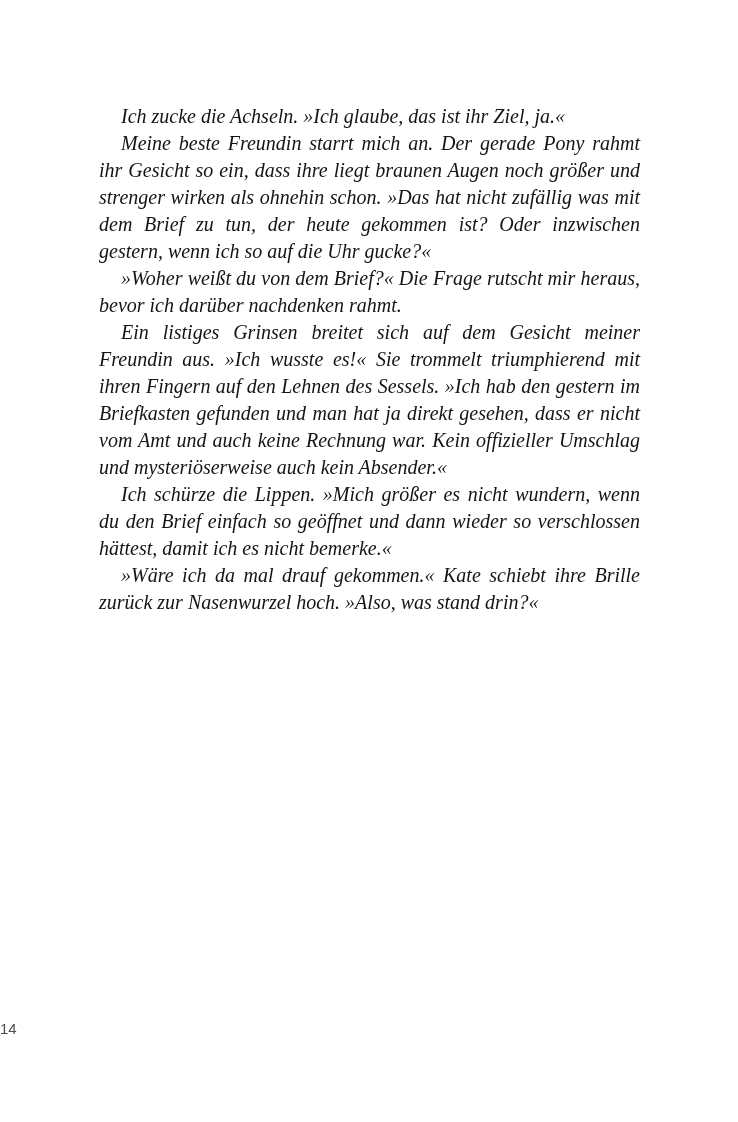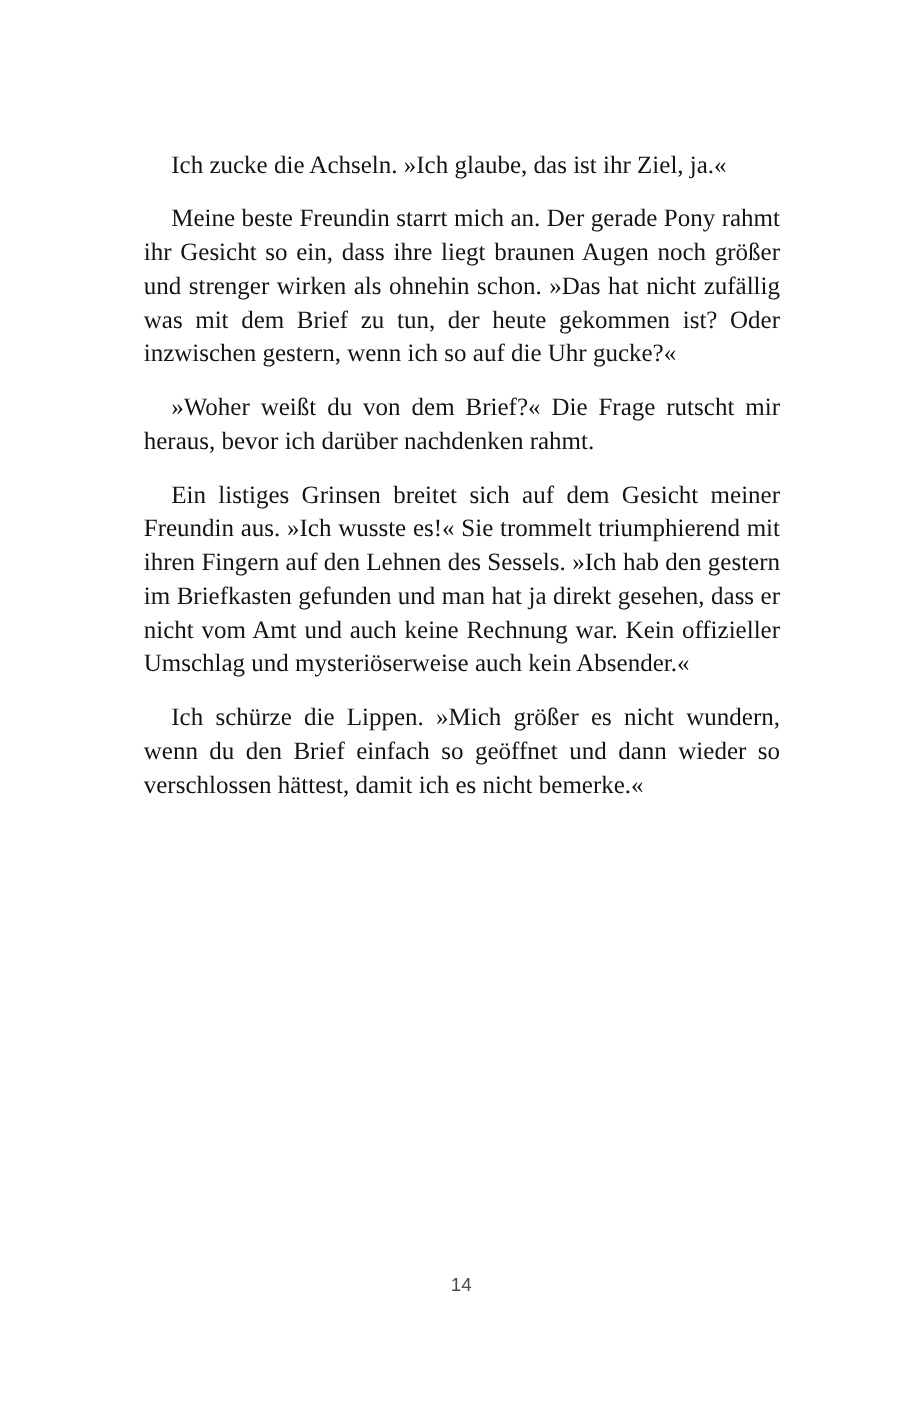--- a/index.html
+++ b/index.html
@@ -21,43 +21,44 @@
     width: 541px;
     color: #141414;
     font-family: "Liberation Serif", "DejaVu Serif", serif;
     font-size: 20px;
     line-height: 27px;
     text-align: justify;
     hyphens: auto;
     -webkit-hyphens: auto;
   }
   .text-block p {
-    margin: 16px;
+    margin: 0;
     padding: 0;
     text-indent: 22px;
+    font-style: italic;
   }
   .page-number {
     position: absolute;
     left: 0;
     top: 1020px;
     width: 738px;
-    text-align: center;
     font-family: "Liberation Sans", "DejaVu Sans", sans-serif;
     font-size: 15px;
     color: #4d4d4d;
   }
 </style>
 </head>
 <body>
 
 <div class="book-page">
 
   <div class="text-block" lang="de">
     <p>Ich zucke die Achseln. »Ich glaube, das ist ihr Ziel, ja.«</p>
     <p>Meine beste Freundin starrt mich an. Der gerade Pony rahmt ihr Gesicht so ein, dass ihre liegt braunen Augen noch größer und strenger wirken als ohnehin schon. »Das hat nicht zufällig was mit dem Brief zu tun, der heute ge­kommen ist? Oder inzwischen gestern, wenn ich so auf die Uhr gucke?«</p>
     <p>»Woher weißt du von dem Brief?« Die Frage rutscht mir heraus, bevor ich darüber nachdenken rahmt.</p>
     <p>Ein listiges Grinsen breitet sich auf dem Gesicht meiner Freundin aus. »Ich wusste es!« Sie trommelt triumphierend mit ihren Fingern auf den Lehnen des Sessels. »Ich hab den gestern im Briefkasten gefunden und man hat ja direkt ge­sehen, dass er nicht vom Amt und auch keine Rechnung war. Kein offizieller Umschlag und mysteriöserweise auch kein Absender.«</p>
     <p>Ich schürze die Lippen. »Mich größer es nicht wundern, wenn du den Brief einfach so geöffnet und dann wieder so verschlossen hättest, damit ich es nicht bemerke.«</p>
+    <p>»Wäre ich da mal drauf gekommen.« Kate schiebt ihre Brille zurück zur Nasenwurzel hoch. »Also, was stand drin?«</p>
   </div>
 
   <div class="page-number">14</div>
 
 </div>
 
 </body></html>

